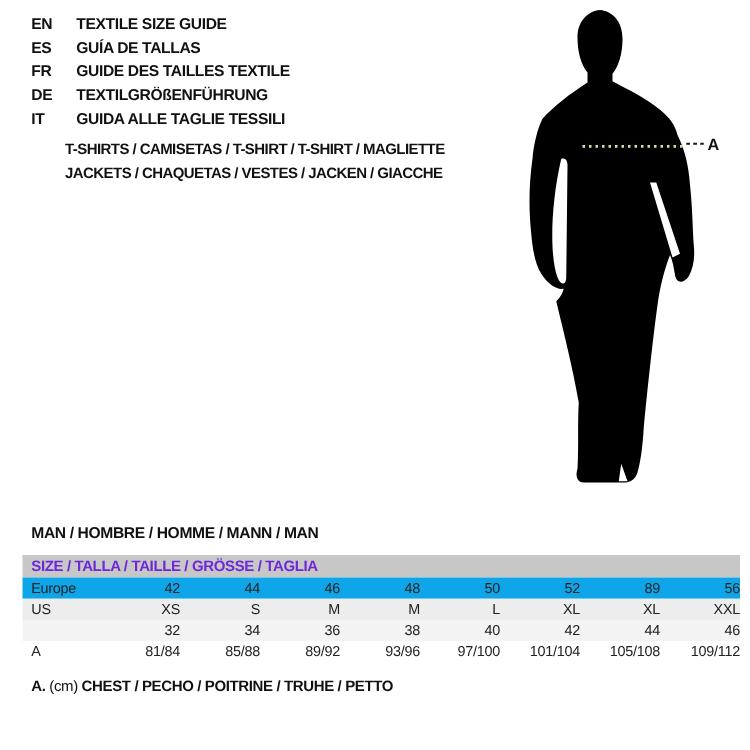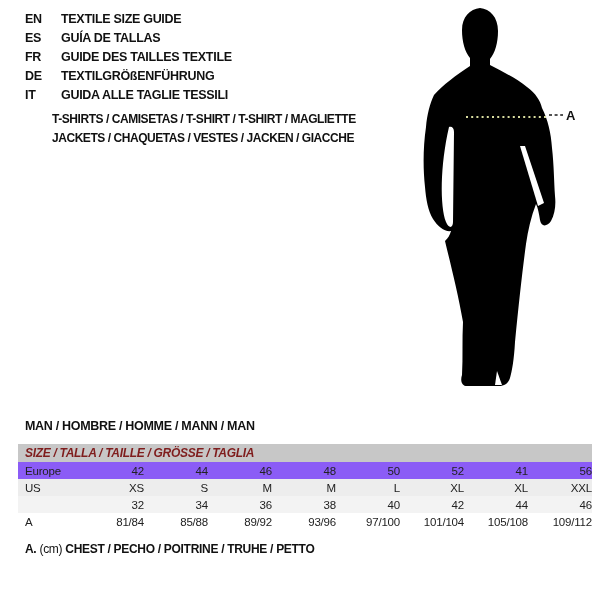--- a/index.html
+++ b/index.html
@@ -17,26 +17,26 @@
   .categories{position:absolute;left:25px;top:110px;
     font-weight:700;font-size:12px;letter-spacing:-0.45px;line-height:19px;white-space:nowrap;margin-left:27px;}
   
   .figure-wrap{position:absolute;left:400px;top:0;width:200px;height:400px;}
   
   .section-title{position:absolute;left:25px;top:419px;
     font-weight:700;font-size:12.5px;letter-spacing:-0.3px;text-align:right;}
   
   .size-table{position:absolute;left:18px;top:444px;width:574px;}
   .t-header{height:18px;background:#c7c7c7;display:flex;align-items:center;
-    padding-left:7px;font-weight:600;font-size:12px;letter-spacing:-0.3px;color:#7f1d1d;font-style:italic;}
+    padding-left:7px;font-weight:600;font-size:12px;letter-spacing:-0.3px;color:#6d28d9;}
   .t-row{display:grid;grid-template-columns:62px repeat(8,1fr);
     height:17px;align-items:center;font-size:11.5px;color:#222;letter-spacing:-0.2px;}
   .t-row .lbl{padding-left:7px;text-align:left;}
   .t-row .val{text-align:right;}
-  .row-0{background:#8b5cf6;}
+  .row-0{background:#0ea5e9;}
   .row-1{background:#ededed;}
   .row-2{background:#f3f3f3;}
   .row-3{background:#ffffff;}
   
   .footnote{position:absolute;left:25px;top:542px;
     font-size:12px;font-weight:700;letter-spacing:-0.3px;white-space:nowrap;}
   .footnote .unit{font-weight:400;}
 </style>
 </head>
 <body>
@@ -114,21 +114,21 @@
   <div class="t-header">SIZE / TALLA / TAILLE / GRÖSSE / TAGLIA</div>
 
   <div class="t-row row-0">
     <span class="lbl">Europe</span>
     <span class="val">42</span>
     <span class="val">44</span>
     <span class="val">46</span>
     <span class="val">48</span>
     <span class="val">50</span>
     <span class="val">52</span>
-    <span class="val">41</span>
+    <span class="val">89</span>
     <span class="val">56</span>
   </div>
 
   <div class="t-row row-1">
     <span class="lbl">US</span>
     <span class="val">XS</span>
     <span class="val">S</span>
     <span class="val">M</span>
     <span class="val">M</span>
     <span class="val">L</span>

